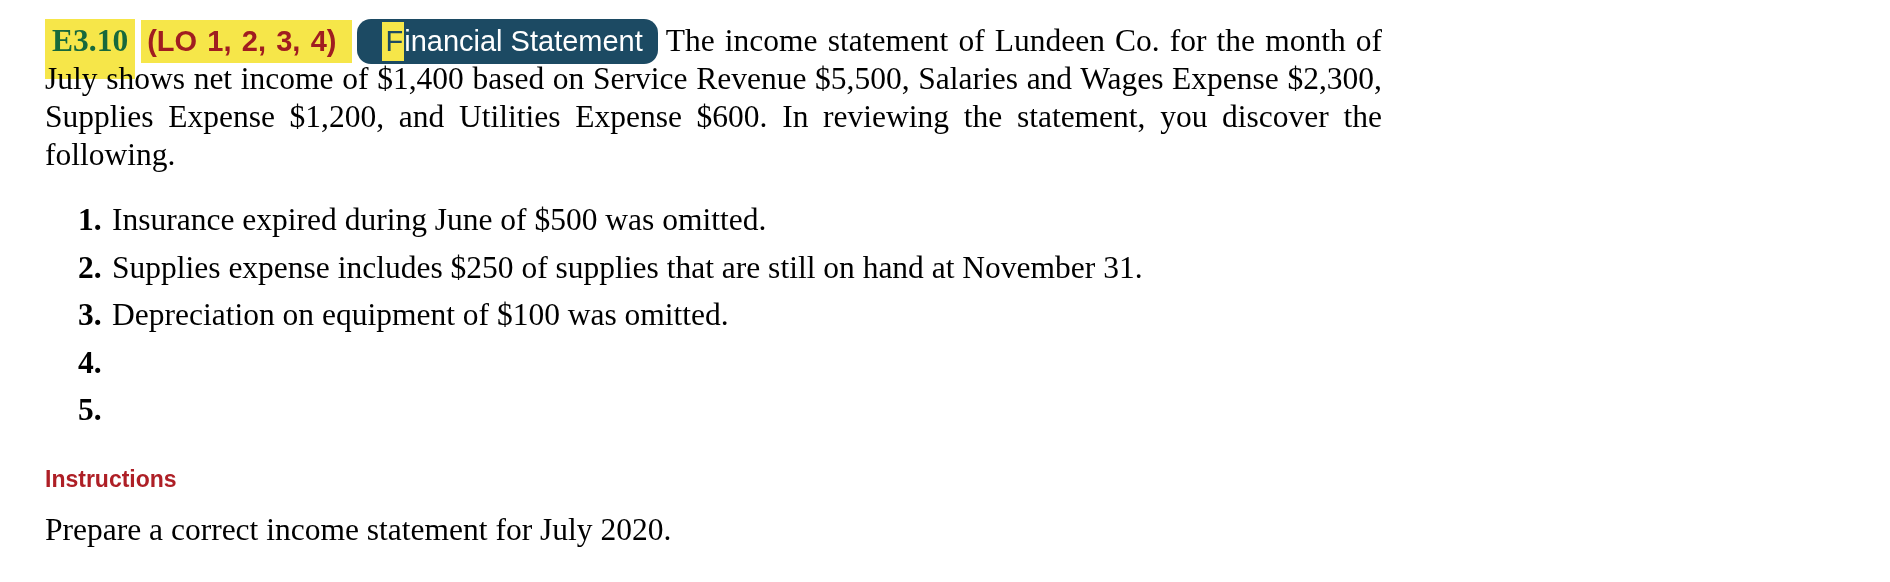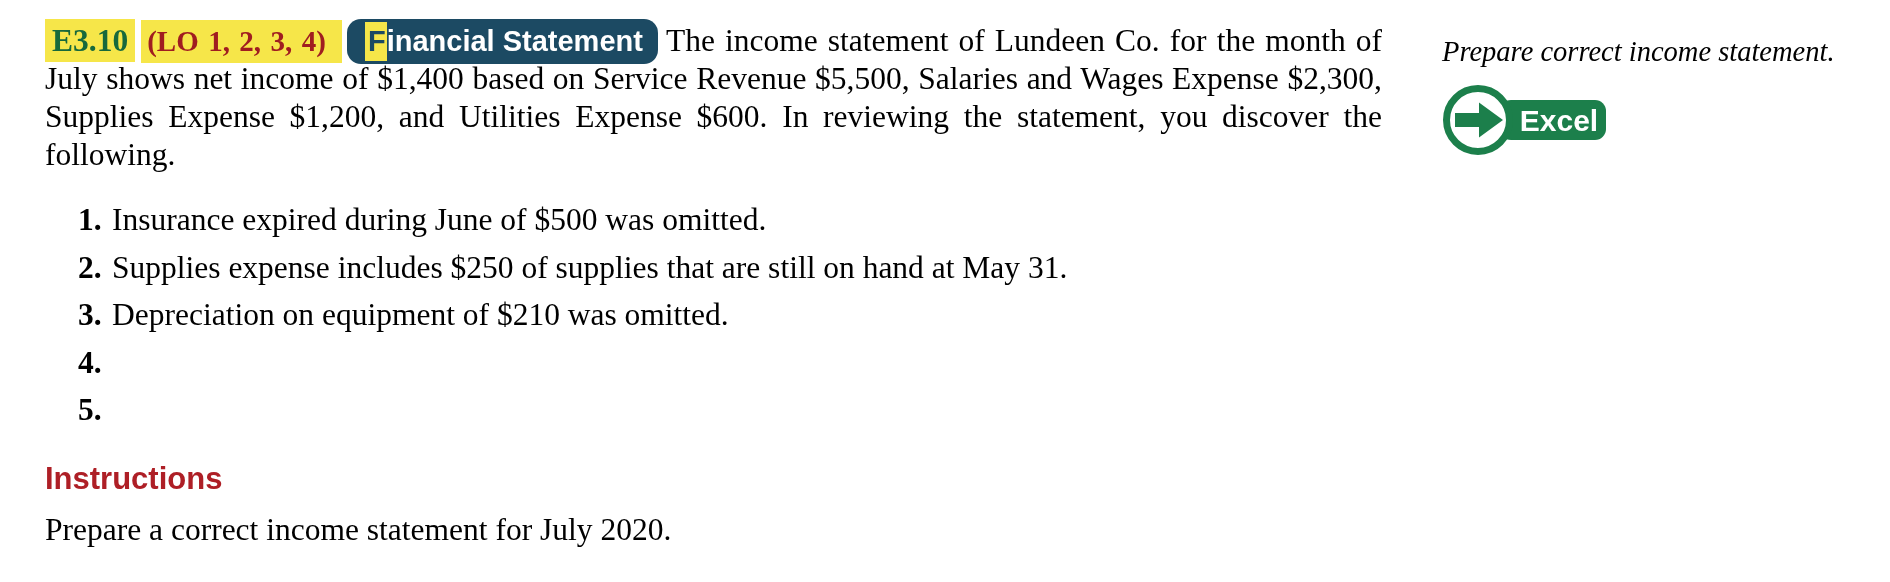--- a/index.html
+++ b/index.html
@@ -24,40 +24,40 @@
   .intro {
     margin: 0;
     font-size: 31.5px;
     line-height: 38px;
     text-align: justify;
   }
   .ex-id {
     font-weight: bold;
     color: var(--exercise-green, #17693c);
     background: var(--highlight-yellow, #f6e649);
-    padding: 4px 7px 4px 7px;
+    padding: 4px 7px 21px 7px;
     margin-right: 6px;
   }
   .lo {
-    font-family: Liberation Serif, serif;
+    font-family: Liberation Sans, sans-serif;
     font-weight: bold;
     font-size: 29px;
     color: var(--lo-red, #a01d20);
     background: var(--highlight-yellow, #f6e649);
     padding: 5px 16px 6px 6px;
   }
   .fs-badge {
     display: inline-block;
     background: var(--badge-navy, #1c4a63);
     color: #ffffff;
     font-family: "Liberation Sans", "DejaVu Sans", sans-serif;
-    font-weight: bold;
+    font-weight: normal;
     font-size: 29px;
     line-height: 30px;
-    padding: 7px 15px 8px 18px;
+    padding: 7px 15px 8px 25px;
     border-radius: 14px;
     margin: -9px 8px -9px 5px;
     vertical-align: baseline;
   }
   .fs-badge .badge-f {
     background: var(--highlight-yellow, #f6e649);
     color: var(--badge-navy, #1c4a63);
     padding: 3px 1px 4px 3px;
   }
 
@@ -72,21 +72,21 @@
     padding-left: 33px;
   }
   .finding-num {
     font-weight: bold;
     flex: 0 0 34px;
   }
   .instructions-heading {
     margin: 33px 0 0 0;
     font-family: "Liberation Sans", "DejaVu Sans", sans-serif;
     font-weight: bold;
-    font-size: 31px;
+    font-size: 23px;
     line-height: 34px;
     color: var(--instructions-red, #ae1f26);
   }
   .instructions-text {
     margin: 15px 0 0 0;
     font-size: 31.5px;
     line-height: 38px;
   }
 
   
@@ -117,52 +117,34 @@
 
     <p class="intro"><span class="ex-id">E3.10</span><span class="lo">(LO 1, 2, 3, 4)</span><span class="fs-badge"><span class="badge-f">F</span><span>inancial Statement</span></span><span>The income statement of Lundeen Co. for the month of July shows net income of $1,400 based on Service Revenue $5,500, Salaries and Wages Expense $2,300, Supplies Expense $1,200, and Utilities Expense $600. In reviewing the statement, you discover the following.</span></p>
 
     <div class="findings">
       <div class="finding-item">
         <span class="finding-num">1.</span>
         <span class="finding-text">Insurance expired during June of $500 was omitted.</span>
       </div>
       <div class="finding-item">
         <span class="finding-num">2.</span>
-        <span class="finding-text">Supplies expense includes $250 of supplies that are still on hand at May 31.</span>
+        <span class="finding-text">Supplies expense includes $250 of supplies that are still on hand at November 31.</span>
       </div>
       <div class="finding-item">
         <span class="finding-num">3.</span>
-        <span class="finding-text">Depreciation on equipment of $210 was omitted.</span>
+        <span class="finding-text">Depreciation on equipment of $100 was omitted.</span>
       </div>
       <div class="finding-item">
         <span class="finding-num">4.</span>
       </div>
       <div class="finding-item">
         <span class="finding-num">5.</span>
       </div>
     </div>
 
     <h2 class="instructions-heading">Instructions</h2>
 
     <p class="instructions-text">Prepare a correct income statement for July 2020.</p>
 
   </div>
 
-  <div class="margin-col">
-
-    <p class="margin-note">Prepare correct income statement.</p>
-
-    <div class="excel-badge">
-      <svg width="170" height="72" viewBox="0 0 170 72" xmlns="http://www.w3.org/2000/svg">
-        <g>
-          <rect x="58" y="16" width="106" height="40" rx="11" fill="var(--excel-green, #1c7f4b)"></rect>
-        </g>
-        <g>
-          <circle cx="36" cy="36" r="31.5" fill="#ffffff" stroke="var(--excel-green, #1c7f4b)" stroke-width="7"></circle>
-          <path d="M13 29 H37 V18.5 L61 36 L37 53.5 V43 H13 Z" fill="var(--excel-green, #1c7f4b)"></path>
-        </g>
-        <text x="117" y="47" text-anchor="middle" font-family="Liberation Sans, DejaVu Sans, sans-serif" font-size="30" font-weight="bold" fill="#ffffff">Excel</text>
-      </svg>
-    </div>
-
-  </div>
 
 </div>
 
 </body></html>

